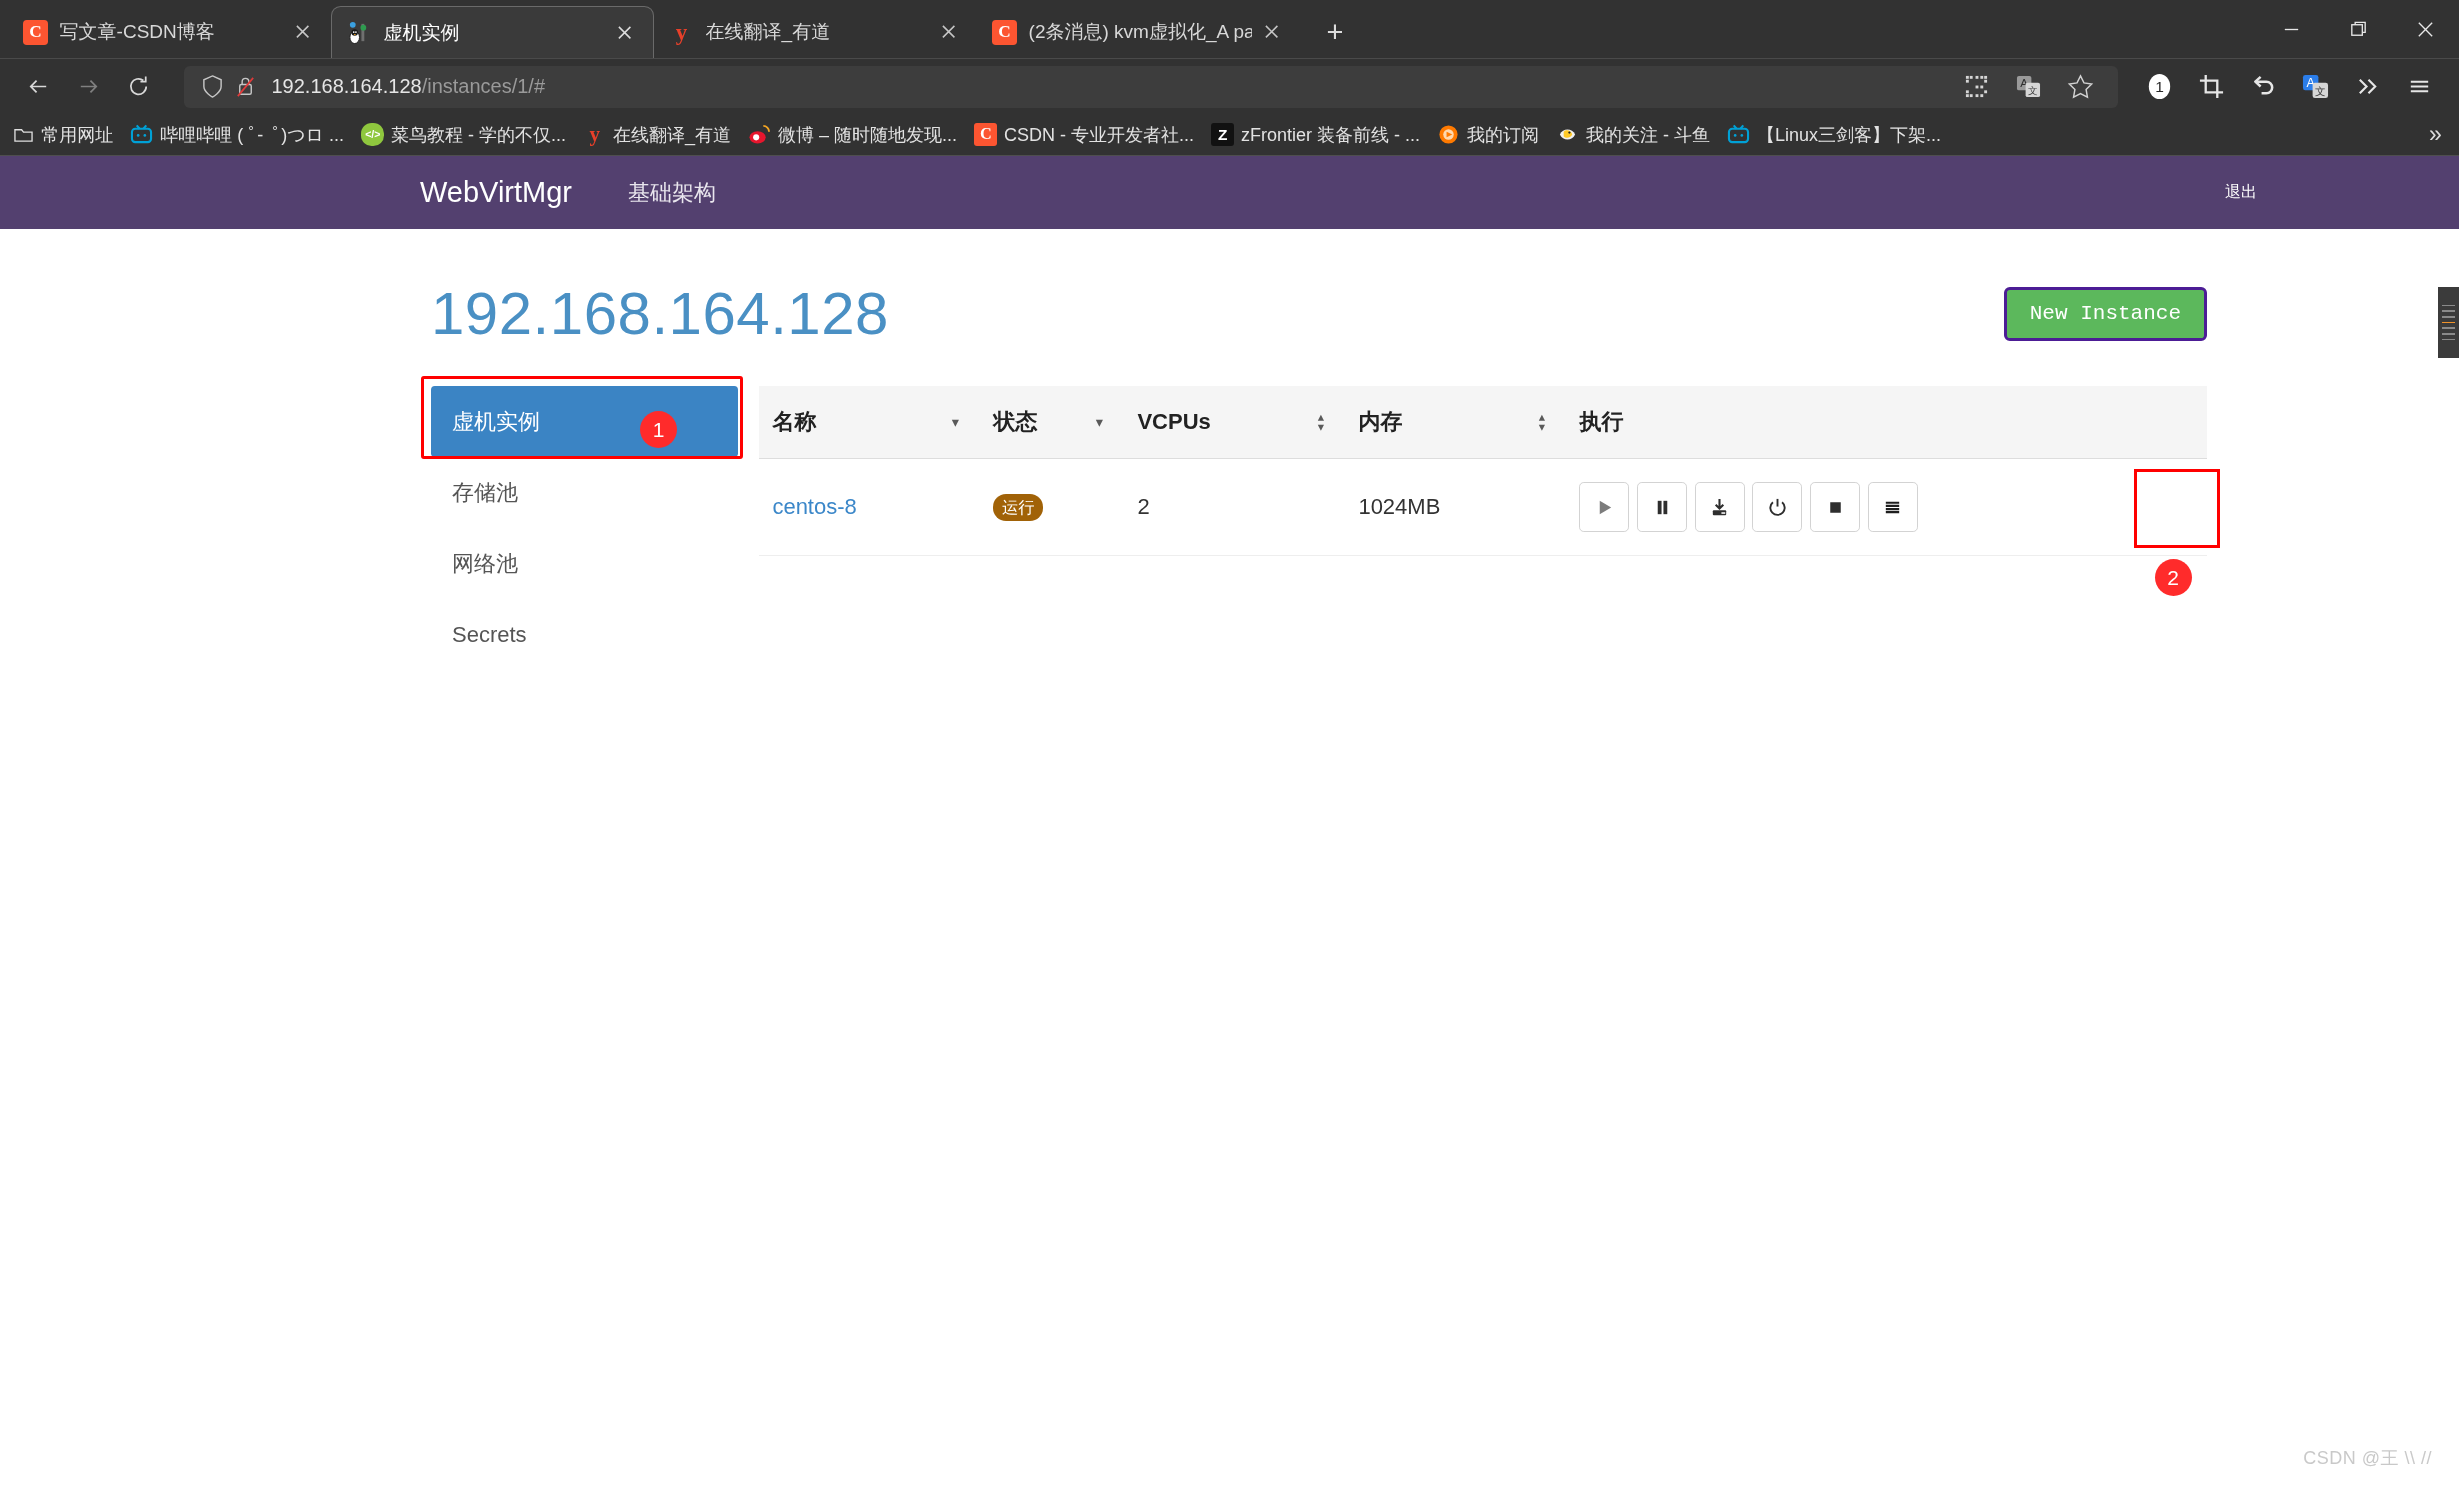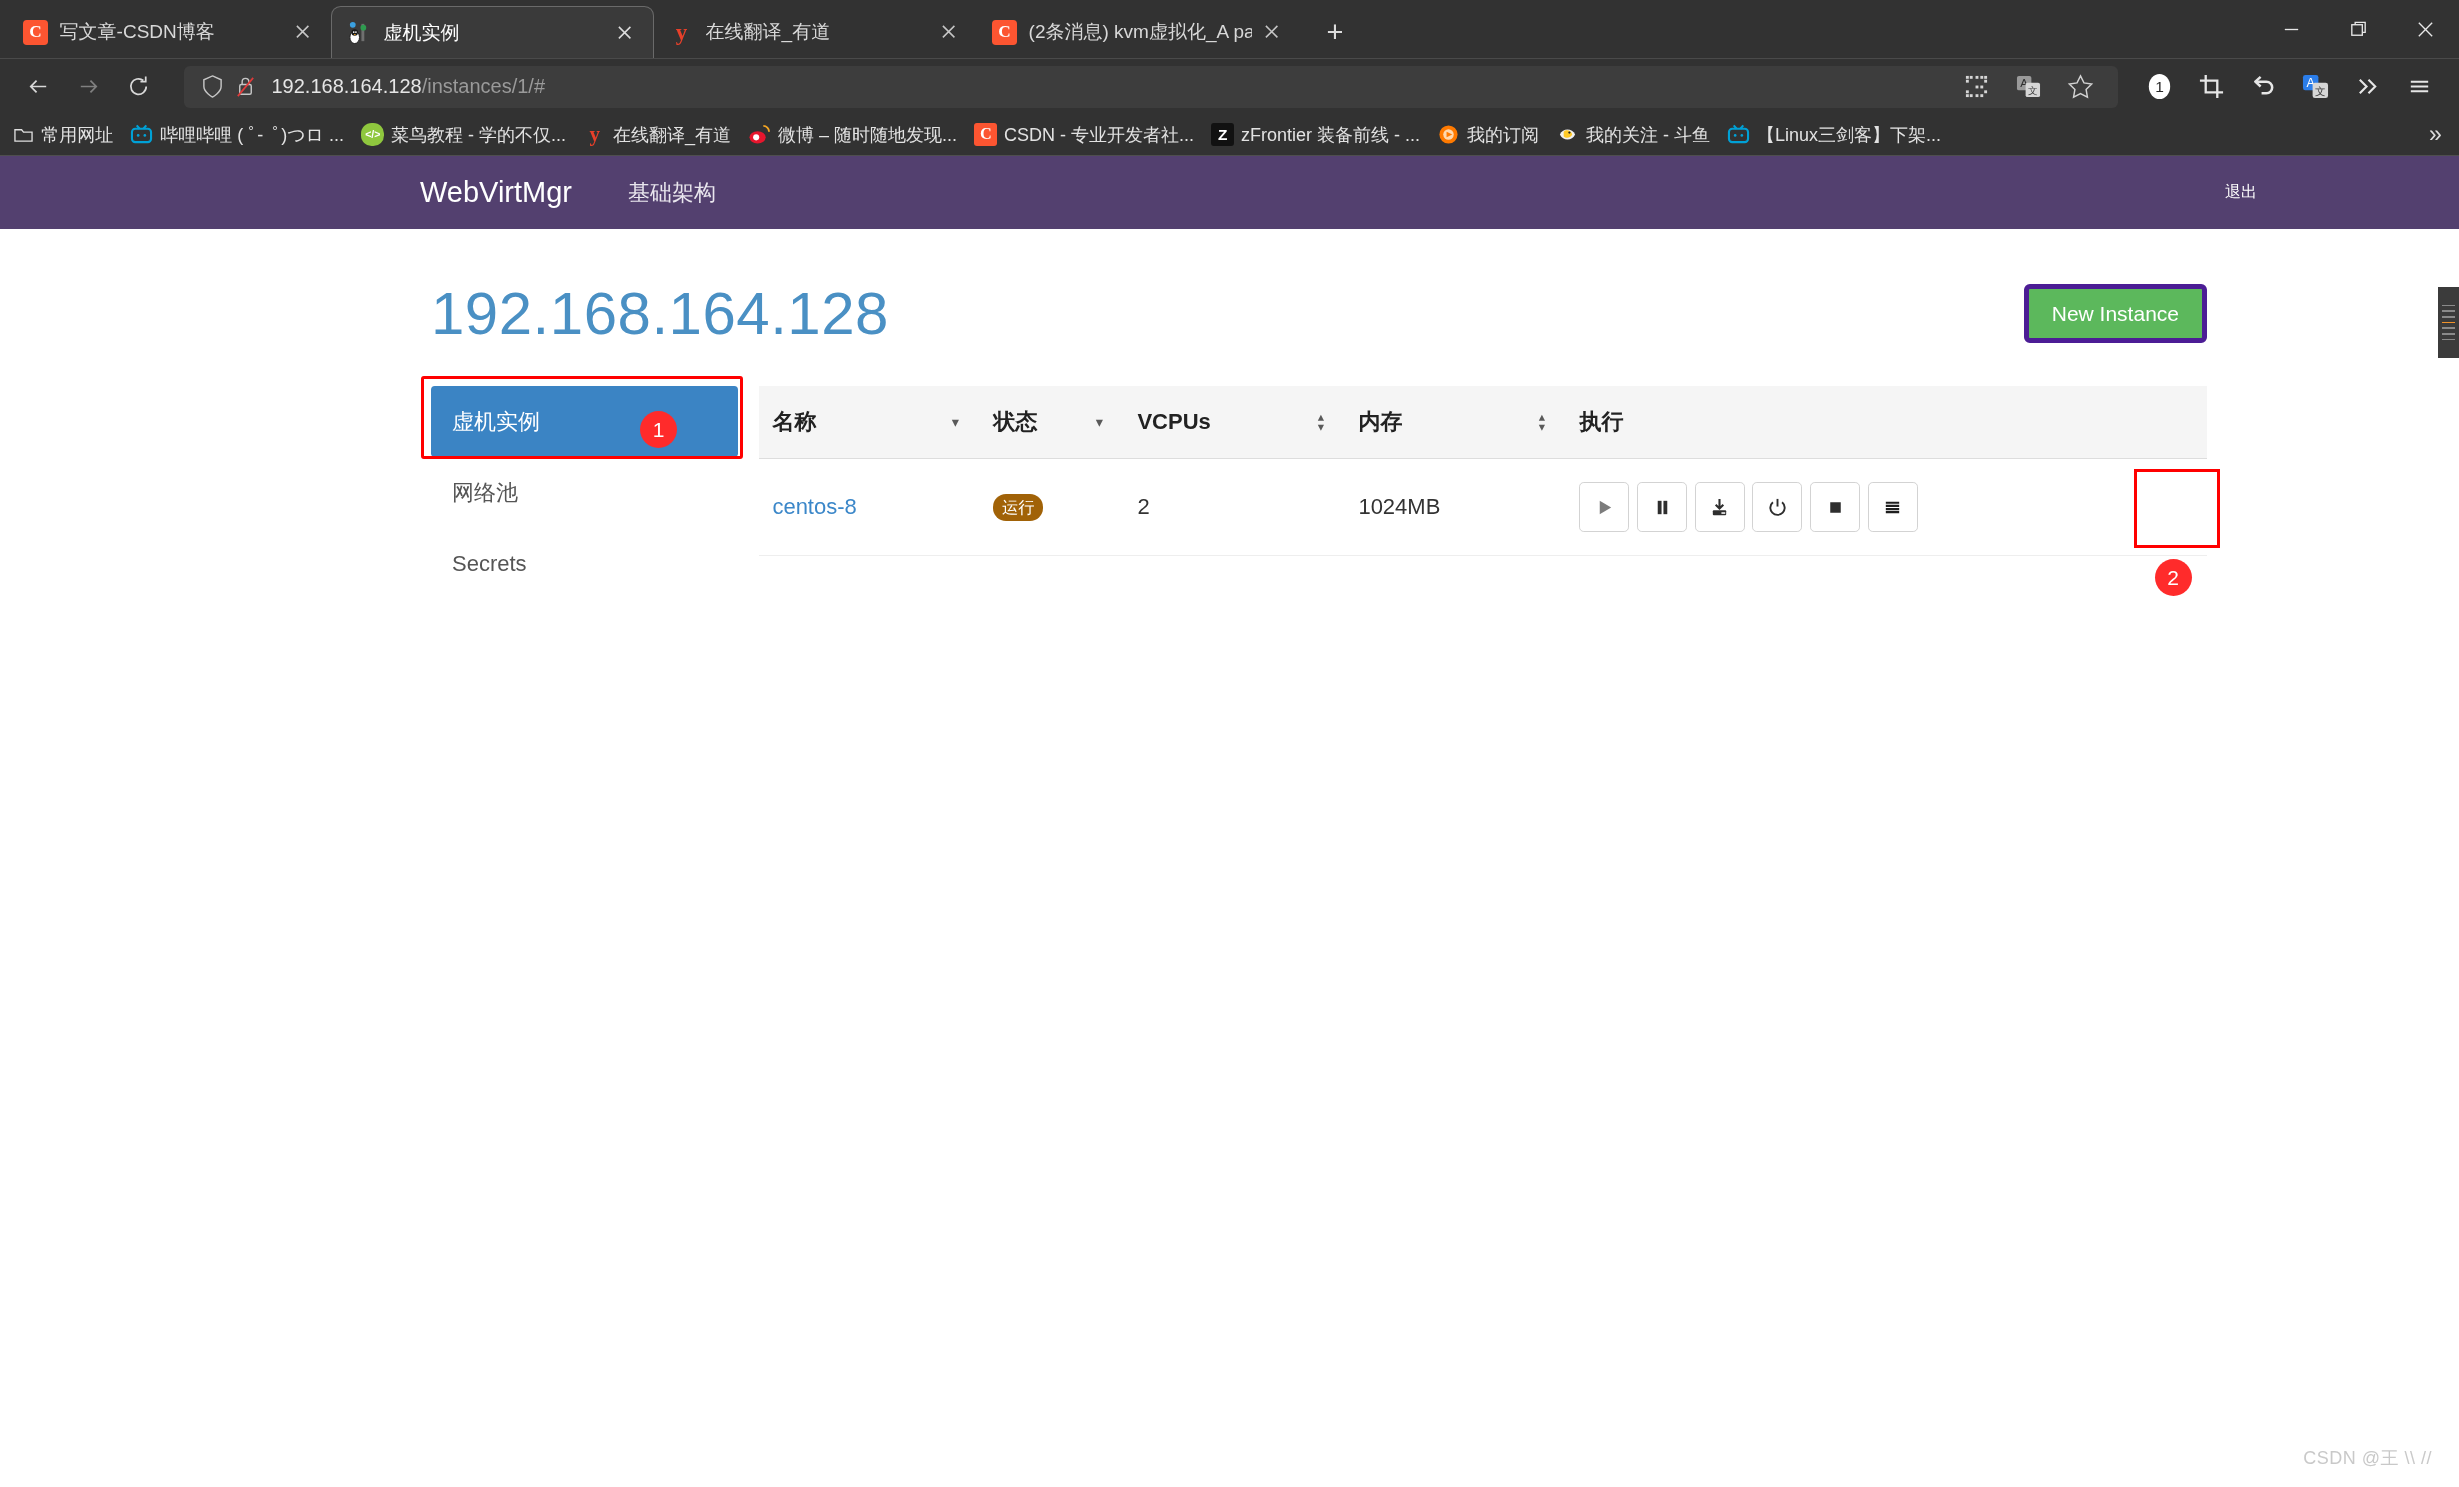--- a/index.html
+++ b/index.html
@@ -122,21 +122,22 @@
     margin: 50px 0 0 0;
     padding: 0 252px 0 431px;
   }
   .host-title {
     font-size: 60px; color: #4a90c4; font-weight: 400; letter-spacing: 0.5px;
   }
   .new-instance {
     margin-left: auto;
     background: #5cb85c; color: #ffffff;
     font-size: 21px; padding: 12.5px 23px; border-radius: 5.8px;
-    border: 5px solid #4c1d95;
+    border: 3px solid #4c1d95;
+    font-family: Liberation Mono, monospace;
   }
 
   .panel-row { display: flex; margin: 38px 0 0 431px; }
 
   
   .sidebar {
     width: 307px; flex-shrink: 0; position: relative;
   }
   .side-item {
     height: 71px; display: flex; align-items: center;
@@ -518,20 +519,23 @@
       <div class="panel-row">
 
         <div class="sidebar">
           <div class="side-item active">
             <span>虚机实例</span>
           </div>
           <div class="side-highlight"></div>
           <div class="badge-num side-badge">1</div>
 
           <div class="side-item">
+            <span>存储池</span>
+          </div>
+          <div class="side-item">
             <span>网络池</span>
           </div>
           <div class="side-item">
             <span>Secrets</span>
           </div>
         </div>
 
         <div class="table-wrap">
           <table class="vm">
             <thead>

